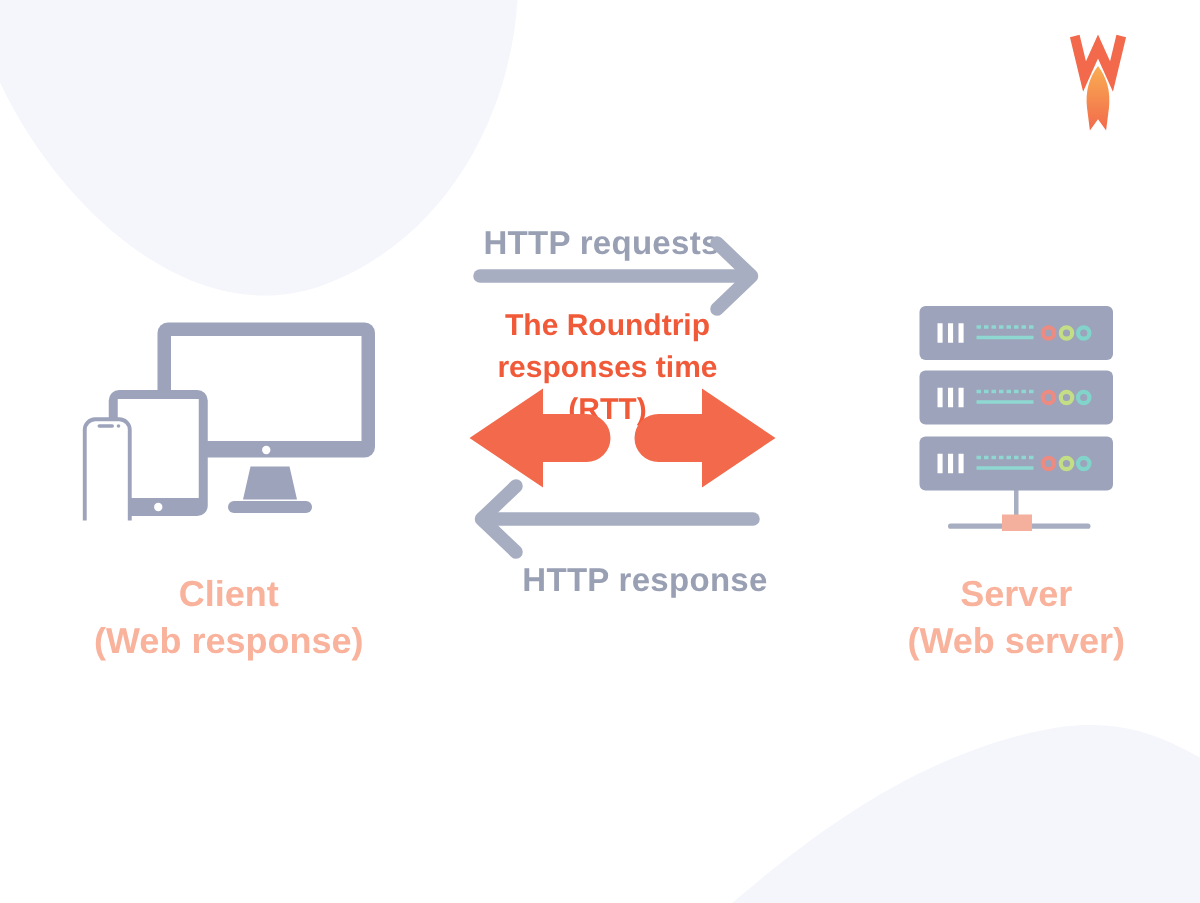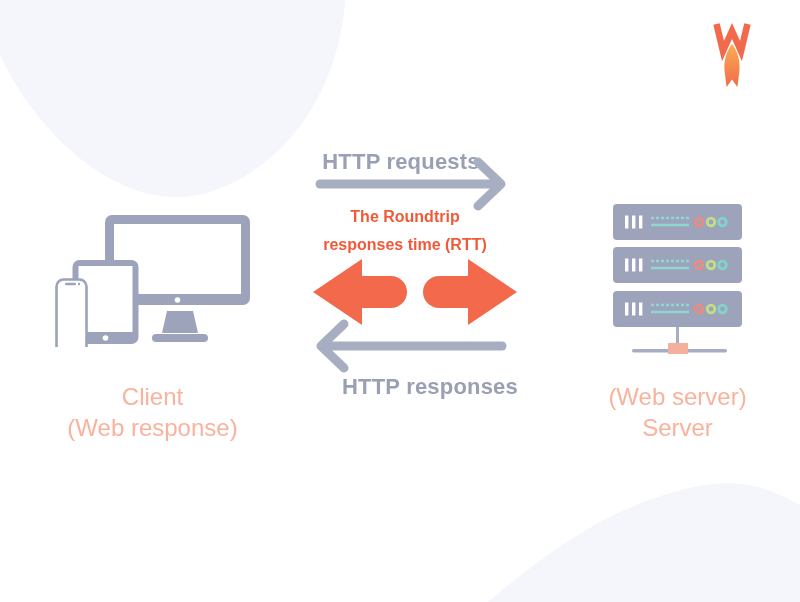--- a/index.html
+++ b/index.html
@@ -2,24 +2,24 @@
 <html style="--bg: #FFFFFF; --blob: #F5F6FB; --gray: #9CA3BB; --arrowGray: #A8AEC2; --textGray: #99A0B4; --orange: #F26A4B; --flameAmber: #F9AE52; --rttRed: #F15A39; --salmon: #F9B29C; --teal: #8FD8D2; --ledSalmon: #EC8B82; --ledLime: #C3DE85; --ledTeal: #82D4CB; --connSalmon: #F5AF9D;"><head>
 <meta charset="utf-8">
 <style>
   html,body{margin:0;padding:0;background:#fff;}
   .canvas{
     position:relative;width:800px;height:602px;overflow:hidden;background:#fff;
     font-family:"Liberation Sans", sans-serif;
   }
   .abs{position:absolute;}
   .bg-blobs{left:0;top:0;width:800px;height:602px;pointer-events:none;}
-  .label-block{text-align:center;font-weight:normal;font-size:24px;line-height:31px;color:var(--salmon);}
+  .label-block{text-align:center;font-weight:bold;font-size:24px;line-height:31px;color:var(--salmon);}
   .flow-text{position:absolute;text-align:center;font-weight:bold;}
   .http-label{font-size:22px;color:var(--textGray);letter-spacing:.2px;}
-  .rtt{font-size:16px;line-height:28px;color:var(--rttRed);}
+  .rtt{font-size:20px;line-height:28px;color:var(--rttRed);}
 </style>
 </head>
 <body>
 
 <div class="canvas">
 
   <svg class="abs bg-blobs" width="800" height="602" viewBox="0 0 800 602">
     <path d="M0,0 L345,0 C340,80 295,162 213,191 C128,220 40,140 0,55 Z" fill="var(--blob)"></path>
     <path d="M800,602 L488,602 C540,558 608,505 694,487 C746,476 776,492 800,505 Z" fill="var(--blob)"></path>
   </svg>
@@ -111,25 +111,25 @@
   <svg class="abs" style="left:312px;top:257px" width="206" height="70" viewBox="0 0 206 70">
     <path fill="var(--orange)" d="M50,2 L1,35 L50,68 L50,51 L79,51 A16,16 0 0 0 95,35 A16,16 0 0 0 79,19 L50,19 Z"></path>
     <path fill="var(--orange)" d="M156,2 L205,35 L156,68 L156,51 L127,51 A16,16 0 0 1 111,35 A16,16 0 0 1 127,19 L156,19 Z"></path>
   </svg>
 
   <svg class="abs" style="left:306px;top:319px" width="210" height="54" viewBox="0 0 210 54">
     <line x1="20" y1="27" x2="196" y2="27" stroke="var(--arrowGray)" stroke-width="9" stroke-linecap="round"></line>
     <polyline points="38,5 15,27 38,49" fill="none" stroke="var(--arrowGray)" stroke-width="9" stroke-linecap="round" stroke-linejoin="round"></polyline>
   </svg>
 
-  <div class="flow-text http-label" style="left:330px;top:374px;width:200px">HTTP responses</div>
+  <div class="flow-text http-label" style="left:330px;top:374px;width:200px">HTTP response</div>
 
   <div class="abs label-block" style="left:40px;top:381px;width:225px">
     <div>Client</div>
     <div>(Web response)</div>
   </div>
 
   <div class="abs label-block" style="left:565px;top:381px;width:225px">
+    <div>Server</div>
     <div>(Web server)</div>
-    <div>Server</div>
   </div>
 
 </div>
 
 </body></html>

